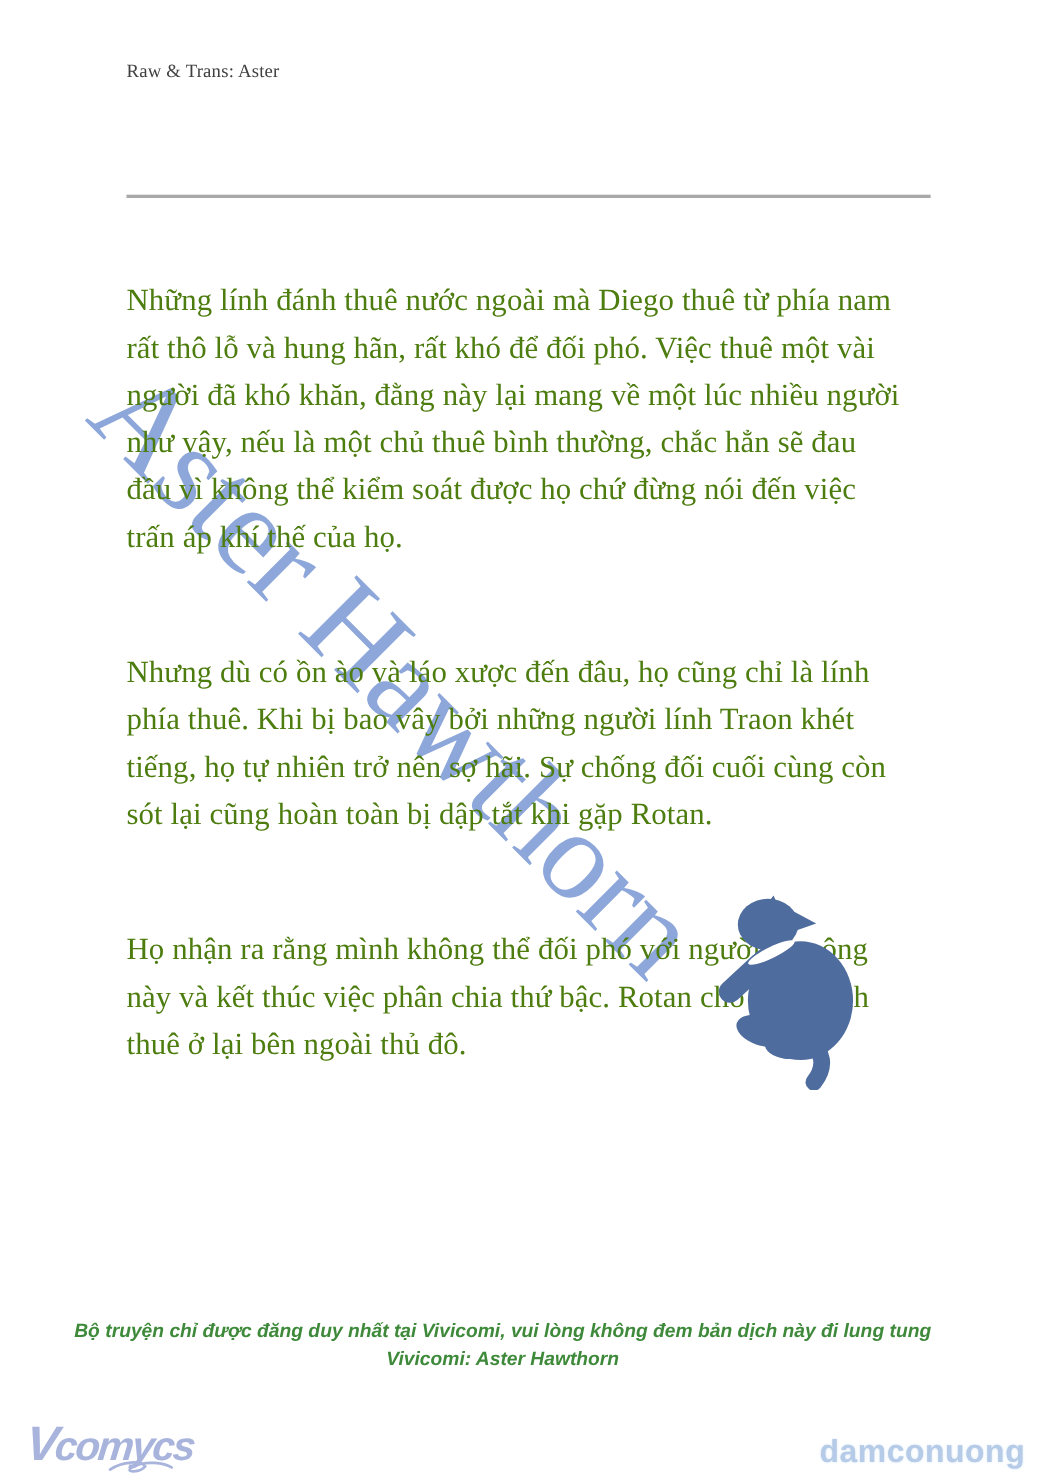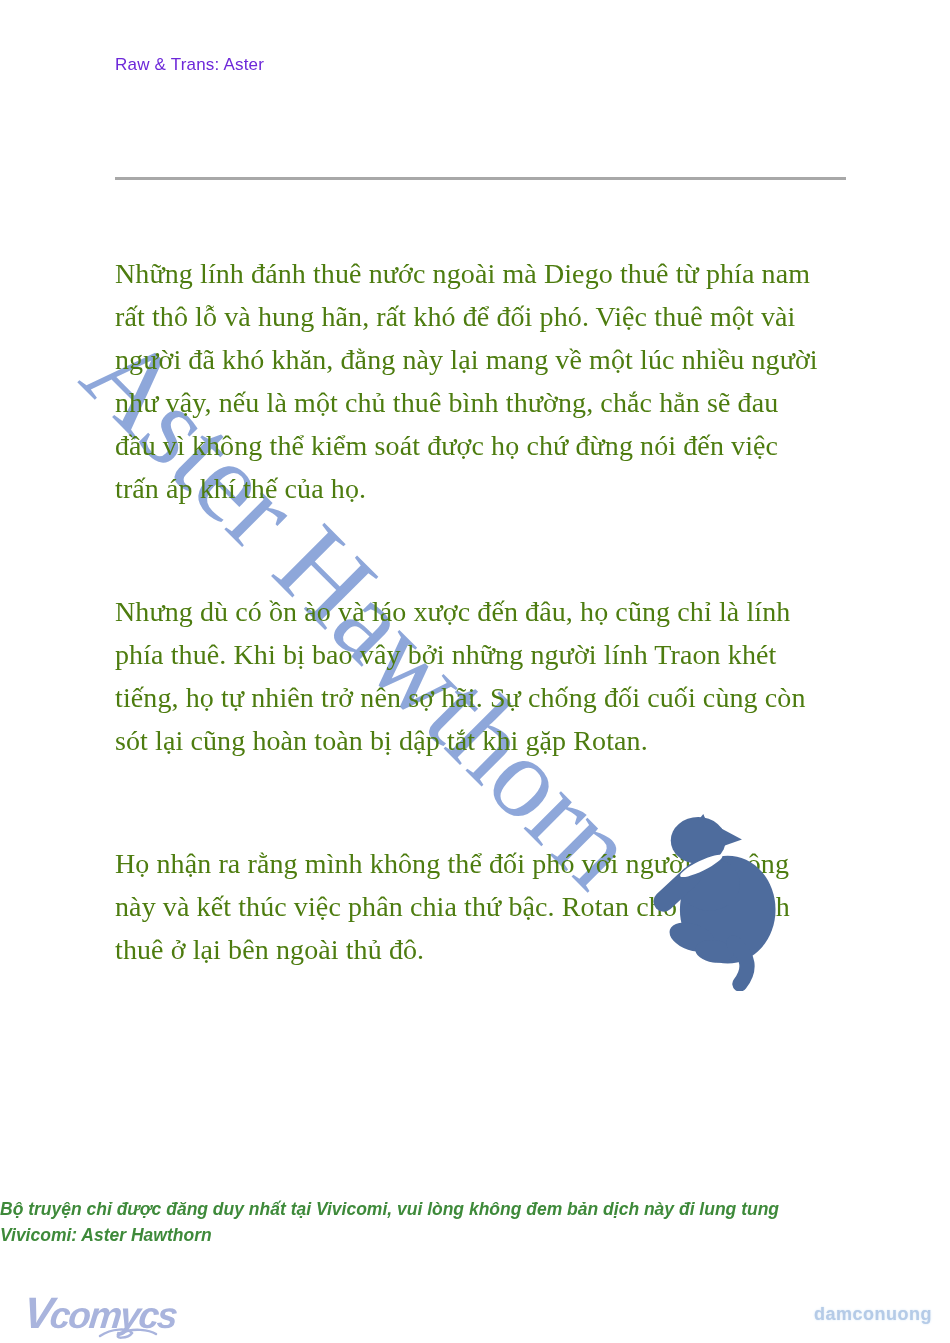--- a/index.html
+++ b/index.html
@@ -12,23 +12,23 @@
     height: 1343px;
     background: #ffffff;
     overflow: hidden;
     margin: 0 auto;
   }
 
   .credit-header {
     position: absolute;
     left: 115px;
     top: 55px;
-    font-family: Liberation Sans, sans-serif;
+    font-family: Liberation Serif, serif;
     font-size: 17px;
-    color: #6d28d9;
+    color: #404040;
     letter-spacing: 0.2px;
   }
 
   .divider {
     position: absolute;
     left: 115px;
     top: 177px;
     width: 731px;
     height: 3px;
     background: #a8a8a8;
@@ -73,20 +73,21 @@
     width: 130px;
     height: 178px;
     z-index: 3;
   }
 
   .footer-notice {
     position: absolute;
     left: 0;
     top: 1196px;
     width: 914px;
+    text-align: center;
     font-family: "Liberation Sans", sans-serif;
     font-style: italic;
     font-weight: bold;
     font-size: 17.5px;
     line-height: 26px;
     color: #3e8a3a;
     z-index: 2;
   }
 
   .logo-vcomycs {
@@ -112,21 +113,21 @@
     top: 1326px;
     z-index: 2;
   }
 
   .wm-damconuong {
     position: absolute;
     right: 18px;
     top: 1304px;
     font-family: "Liberation Sans", sans-serif;
     font-weight: bold;
-    font-size: 18px;
+    font-size: 29px;
     letter-spacing: 0.5px;
     color: #b5cbe7;
     text-shadow: 0 0 3px #e4eef8, 0 0 1px #cfe0f1;
     z-index: 2;
   }
 </style>
 </head>
 <body>
 
 <div class="page">

